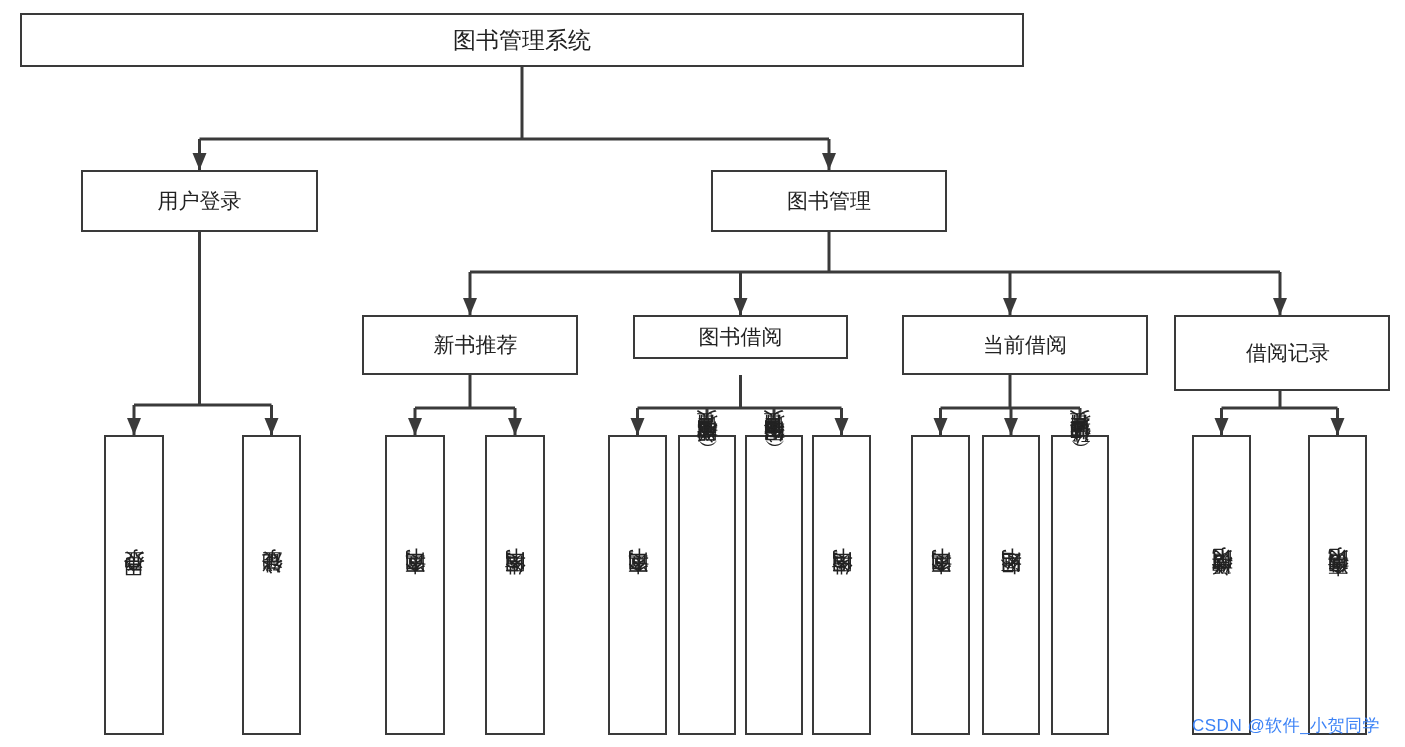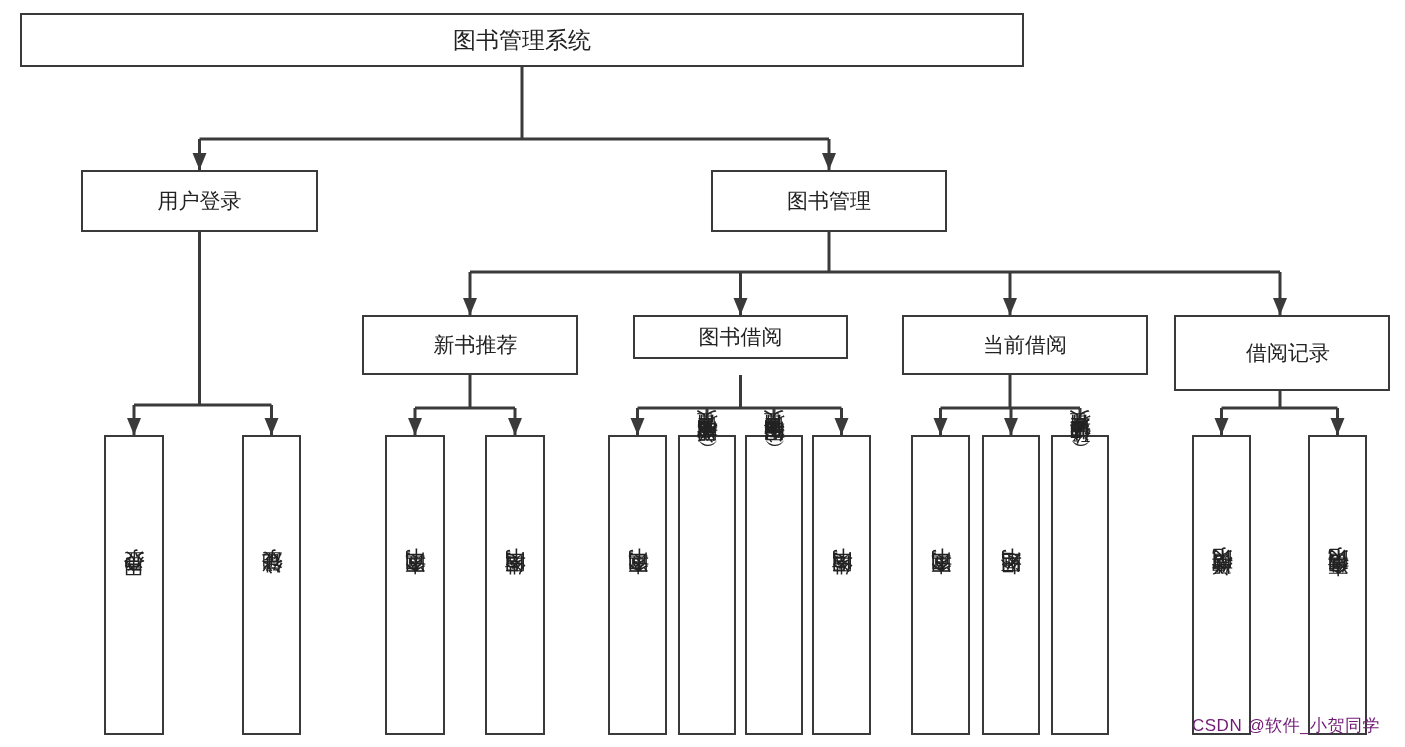--- a/index.html
+++ b/index.html
@@ -135,14 +135,14 @@
       <div class="node leaf top" style="left: 1051px; top: 435px; width: 58px; height: 300px; border-color: rgb(58, 58, 58); align-items: flex-start;">
         <span class="vtext">确认归还（管理员）</span>
       </div>
       <div class="node leaf" style="left: 1192px; top: 435px; width: 59px; height: 300px; border-color: rgb(58, 58, 58); align-items: center;">
         <span class="vtext">新增借阅记录</span>
       </div>
       <div class="node leaf" style="left: 1308px; top: 435px; width: 59px; height: 300px; border-color: rgb(58, 58, 58); align-items: center;">
         <span class="vtext">查询借阅记录</span>
       </div>
     </div>
-  <div class="watermark" style="left: 1192px; top: 714px; color: #701a75;">CSDN @软件_小贺同学</div>
+  <div class="watermark" style="left: 1192px; top: 714px; color: #3b82f6;">CSDN @软件_小贺同学</div>
 </div>
 
 </body></html>

